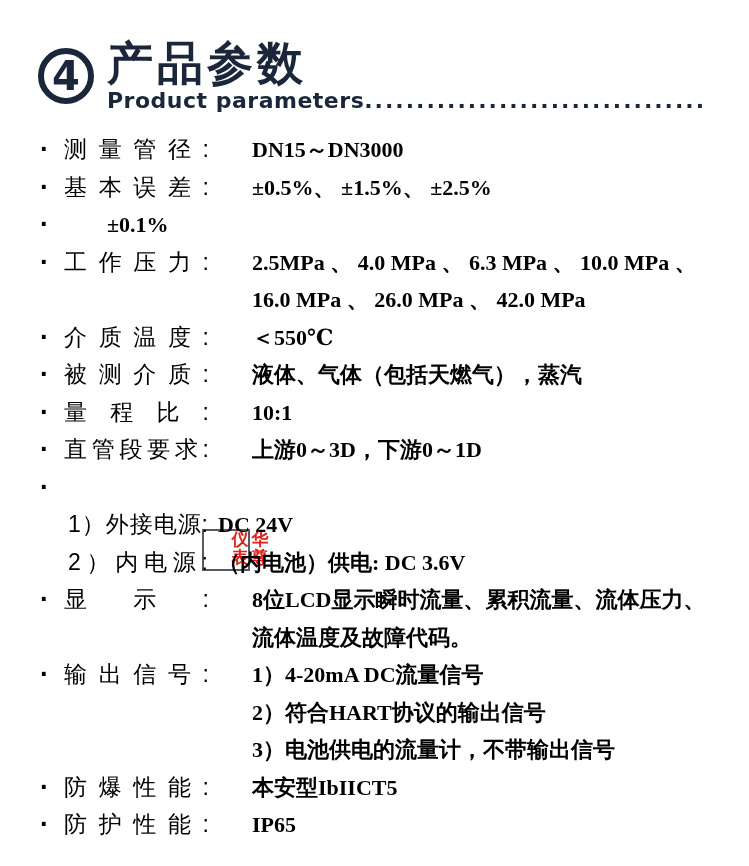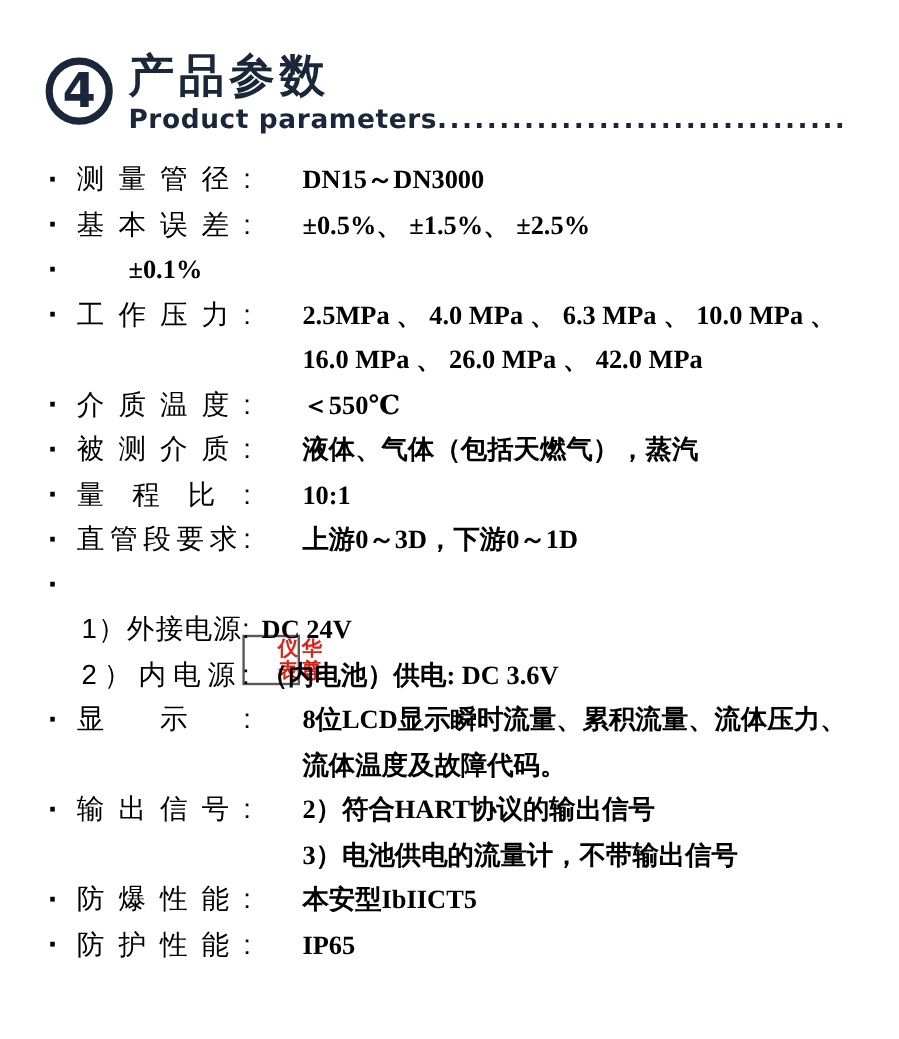--- a/index.html
+++ b/index.html
@@ -21,21 +21,21 @@
     width: 56px; height: 56px; margin-top: 8px;
     border: 6px solid var(--accent); border-radius: 50%;
     display: flex; align-items: center; justify-content: center;
     font-family: "DejaVu Sans", sans-serif;
     font-weight: 800; font-size: 40px; color: var(--accent);
     flex: 0 0 auto; line-height: 1;
   }
   .titles { margin-left: 13px; }
   .title {
     font-family: Liberation Serif, serif;
-    font-weight: 800; font-size: 38px; line-height: 48px;
+    font-weight: 800; font-size: 46px; line-height: 48px;
     color: var(--accent); letter-spacing: 4px; white-space: nowrap;
   }
   .subtitle {
     font-family: "DejaVu Sans", sans-serif;
     font-weight: 800; font-size: 22px; line-height: 26px;
     color: var(--accent); letter-spacing: 0.5px;
     width: 598px; white-space: nowrap; overflow: hidden;
   }
   .subtitle .dots { letter-spacing: 2px; }
 
@@ -69,21 +69,21 @@
 
   
   .stamp {
     position: absolute; left: 202px; top: 529px;
     width: 48px; height: 42px;
     border: 2px solid #5a5a5a;
     display: flex; flex-direction: column; align-items: center; justify-content: center;
     z-index: 0; background: transparent;
   }
   .stamp-line {
-    font-family: Liberation Sans, sans-serif;
+    font-family: Liberation Mono, monospace;
     font-weight: 700; font-size: 17px; line-height: 18px;
     color: var(--stamp); letter-spacing: 3px; margin-right: -3px;
     white-space: nowrap;
     margin-left: 48px;
   }
 </style>
 </head>
 <body>
 
 <div class="page">
@@ -178,20 +178,21 @@
         <span class="label">显示:</span>
         <div class="value">
           <div class="vline">8位LCD显示瞬时流量、累积流量、流体压力、</div>
           <div class="vline">流体温度及故障代码。</div>
         </div>
       </div>
       <div class="row">
         <span class="bullet">·</span>
         <span class="label">输出信号:</span>
         <div class="value">
+          <div class="vline">1）4-20mA DC流量信号</div>
           <div class="vline">2）符合HART协议的输出信号</div>
           <div class="vline">3）电池供电的流量计，不带输出信号</div>
         </div>
       </div>
       <div class="row">
         <span class="bullet">·</span>
         <span class="label">防爆性能:</span>
         <div class="value">
           <div class="vline">本安型IbIICT5</div>
         </div>

